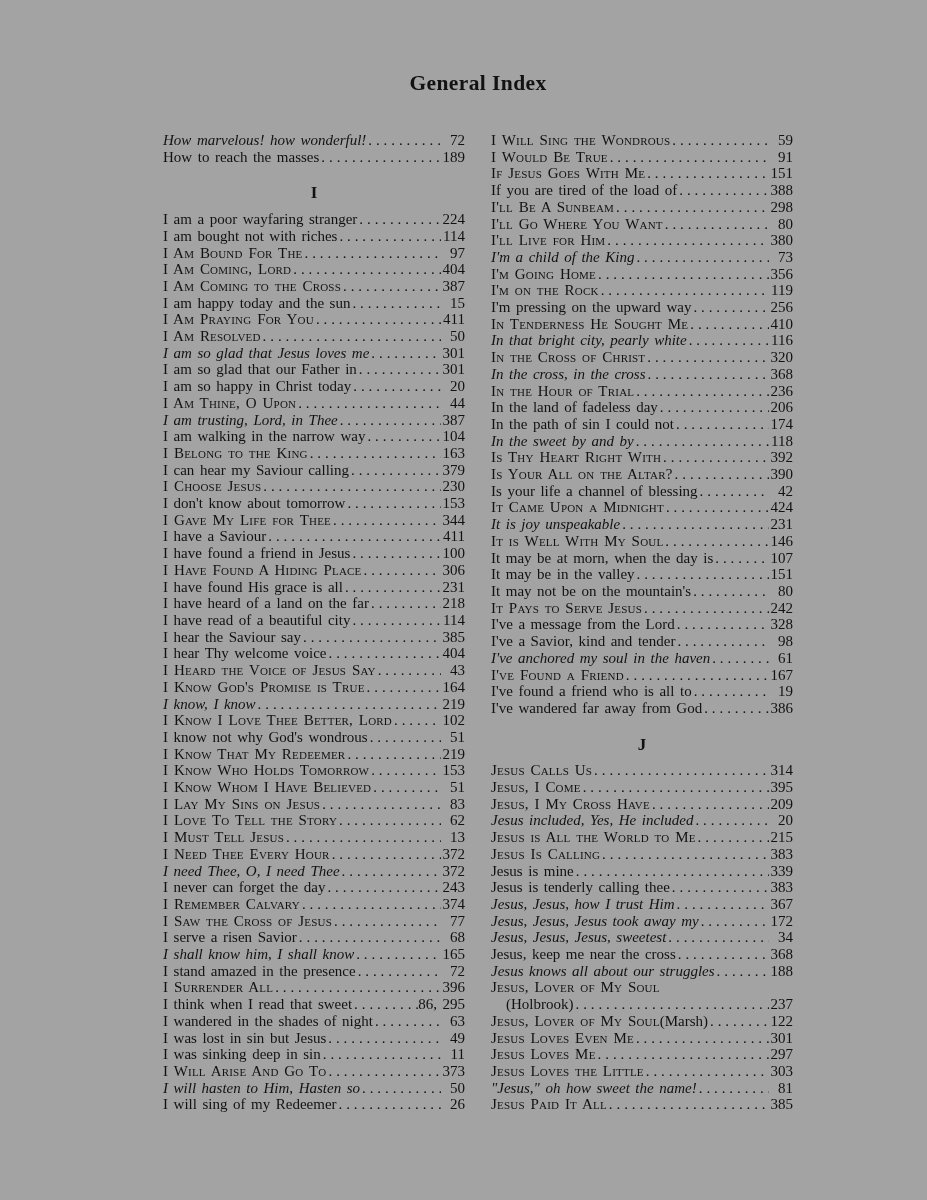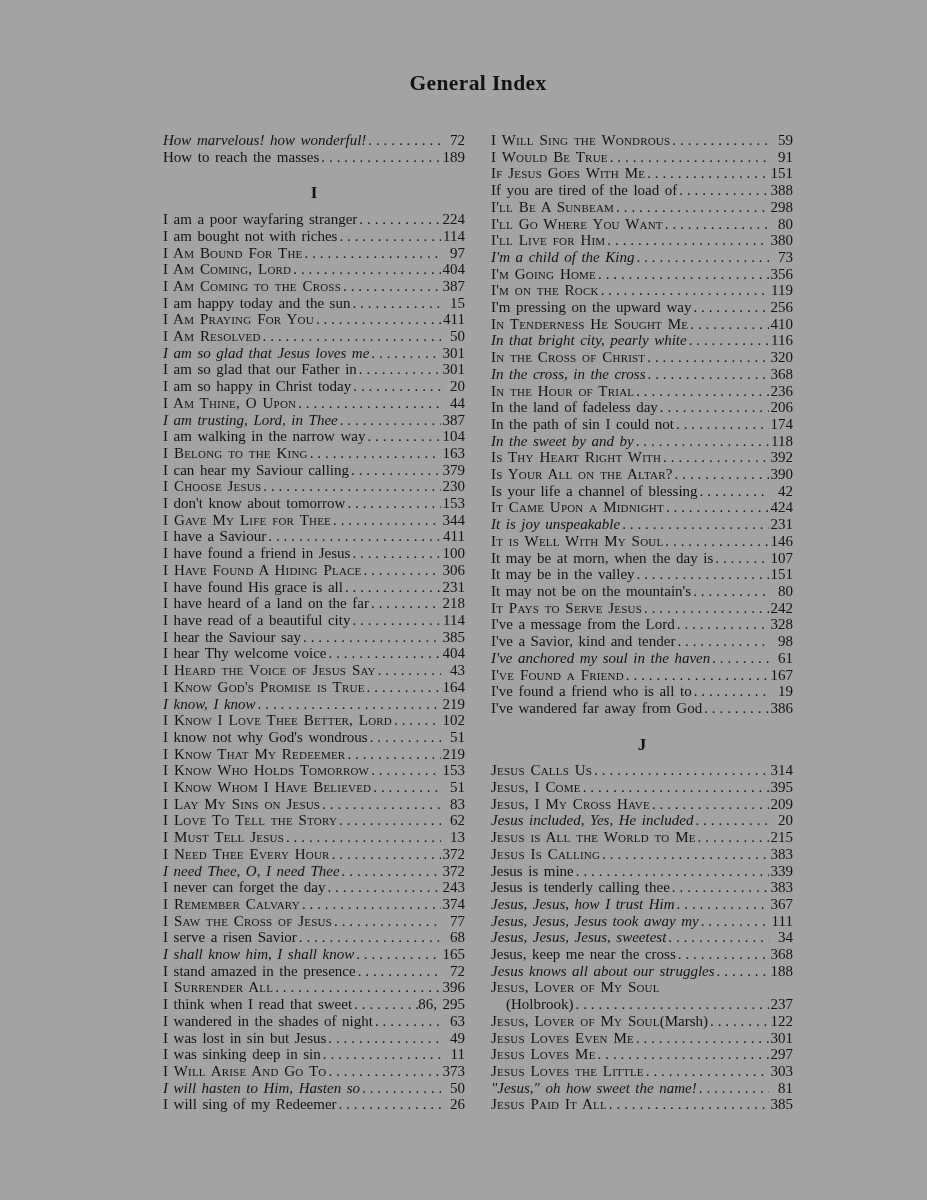--- a/index.html
+++ b/index.html
@@ -579,21 +579,21 @@
           <span class="n">383</span>
         </div>
         <div class="entry">
           <span class="t italic">Jesus, Jesus, how I trust Him</span>
           <span class="dots"></span>
           <span class="n">367</span>
         </div>
         <div class="entry">
           <span class="t italic">Jesus, Jesus, Jesus took away my</span>
           <span class="dots"></span>
-          <span class="n">111</span>
+          <span class="n">172</span>
         </div>
         <div class="entry">
           <span class="t italic">Jesus, Jesus, Jesus, sweetest</span>
           <span class="dots"></span>
           <span class="n">34</span>
         </div>
         <div class="entry">
           <span class="t roman">Jesus, keep me near the cross</span>
           <span class="dots"></span>
           <span class="n">368</span>

